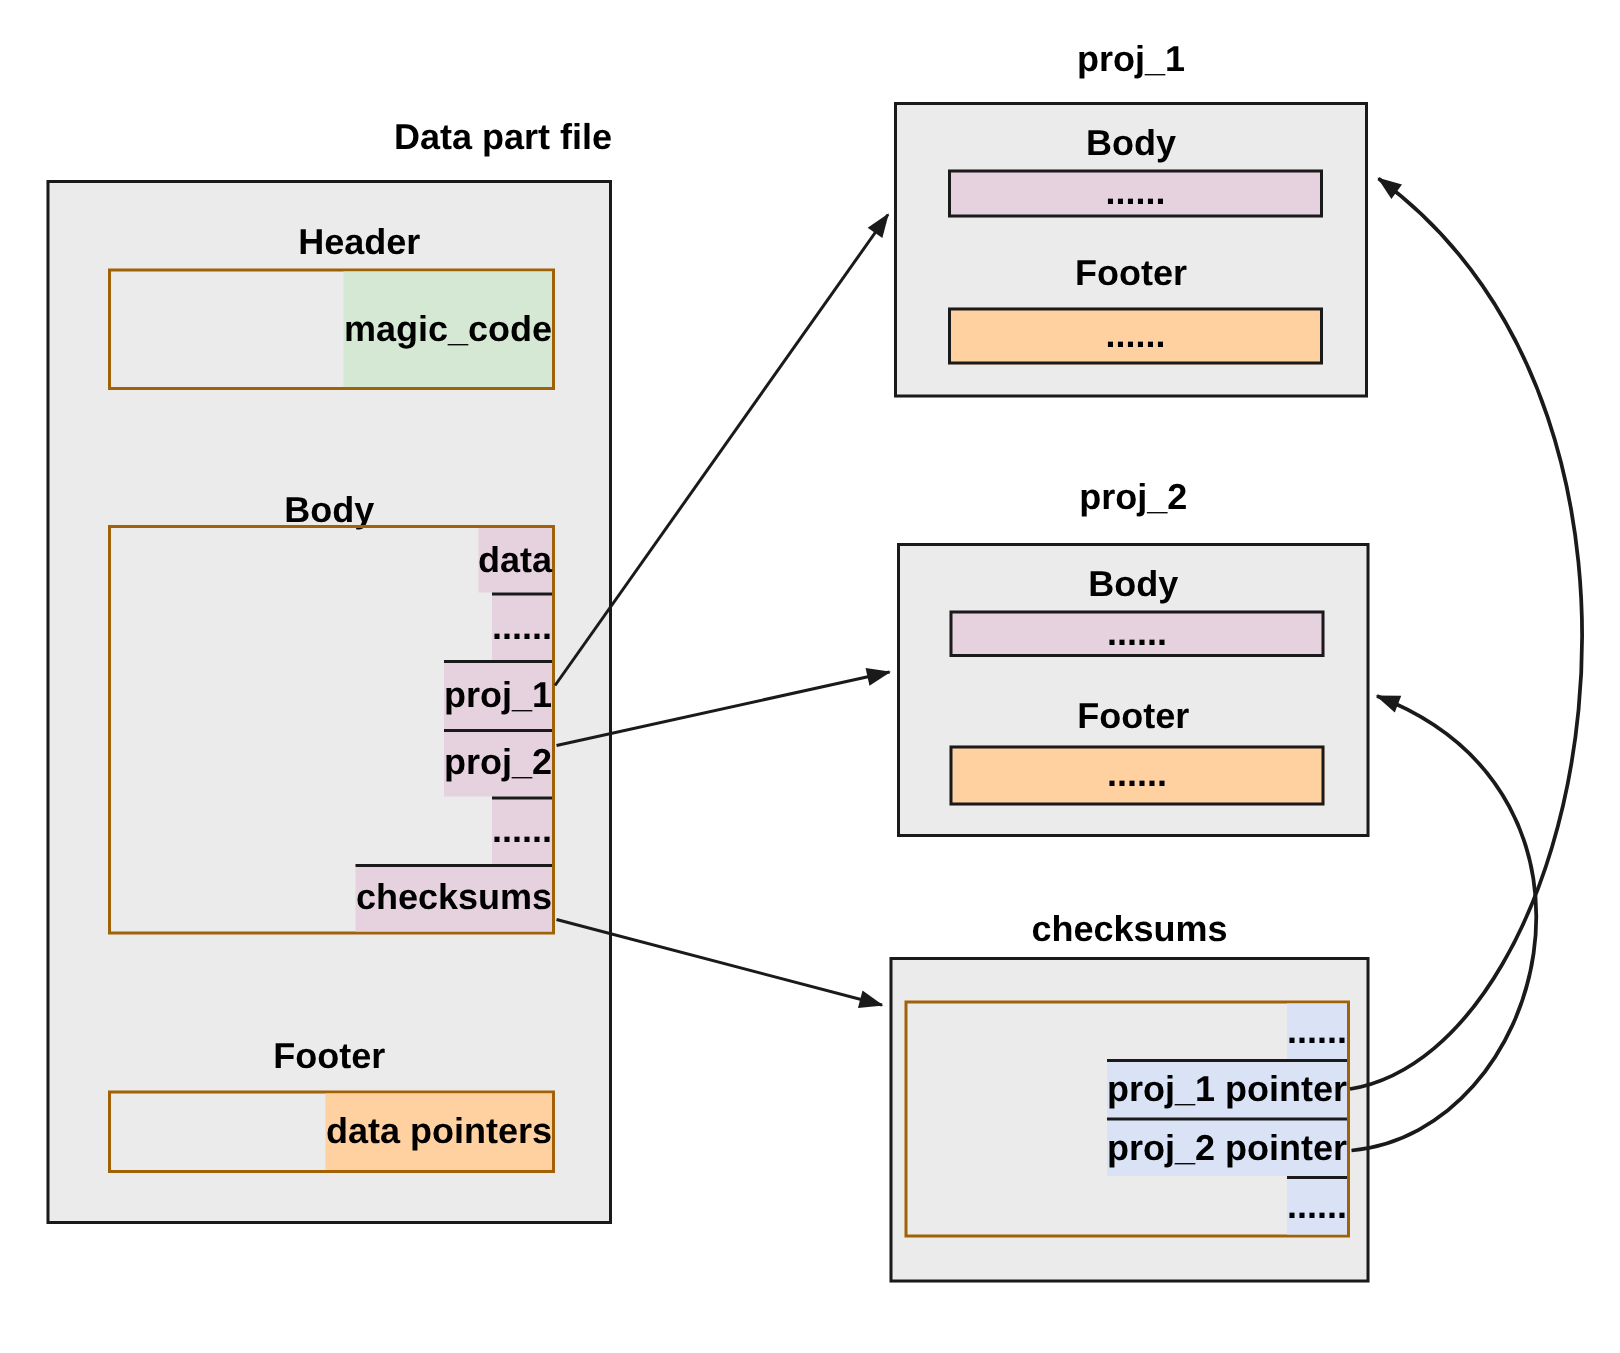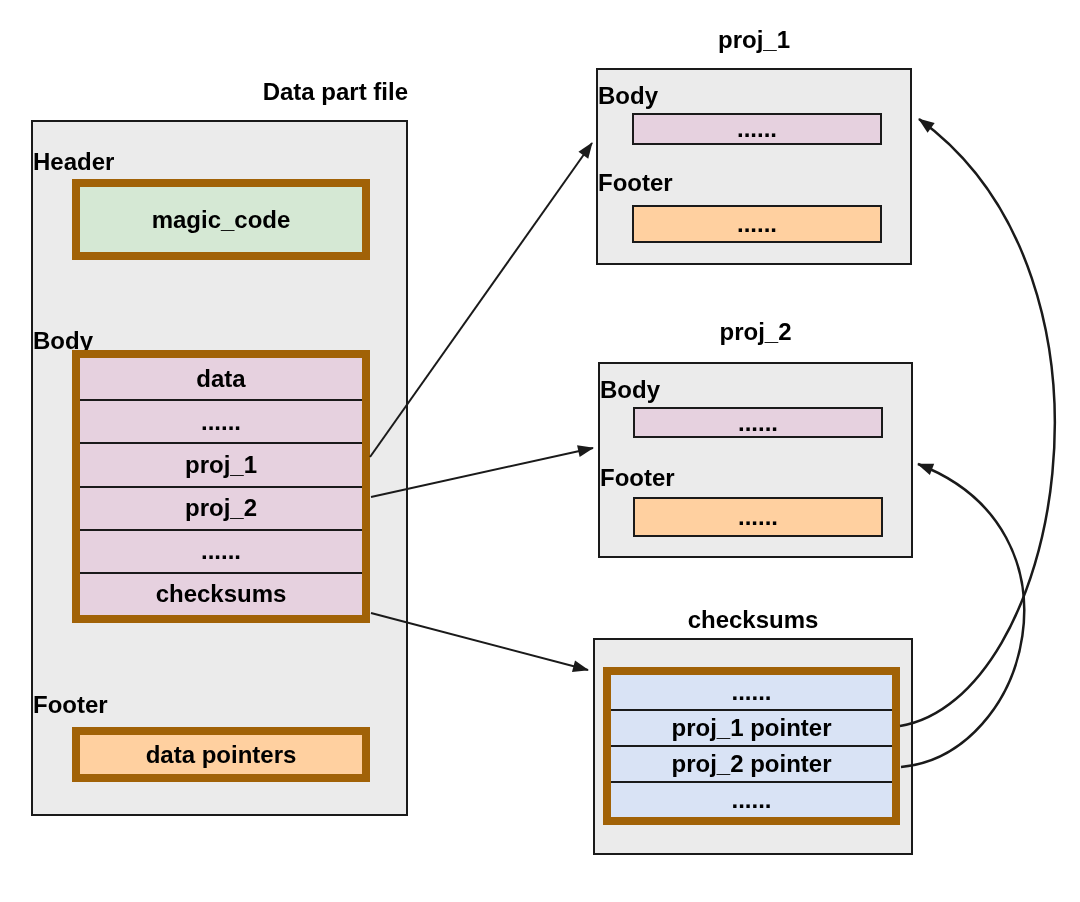--- a/index.html
+++ b/index.html
@@ -5,24 +5,24 @@
   html,body{margin:0;padding:0;background:#ffffff;}
   .canvas{
     position:relative;width:1080px;height:902px;background:#ffffff;overflow:hidden;
     font-family:"Liberation Sans","DejaVu Sans",sans-serif;
     font-weight:bold;color:#000;
   }
   .ext-title{position:absolute;font-size:24px;line-height:28px;text-align:center;}
   .outer-box{
     position:absolute;background:#ebebeb;border:2px solid #1a1a1a;box-sizing:border-box;
   }
-  .sec-label{position:absolute;left:0;width:100%;font-size:24px;line-height:28px;text-align:left;}
+  .sec-label{position:absolute;left:0;width:100%;font-size:24px;line-height:28px;text-align:center;}
   .tbl{
-    position:absolute;box-sizing:border-box;border:8px solid #a16207;
-    display:flex;flex-direction:column;
+    position:absolute;box-sizing:border-box;border:2px solid #a16207;
+    display:flex;flex-direction:column;align-items:flex-end;
   }
   .row{
     flex:1;display:flex;align-items:center;justify-content:center;
     font-size:24px;white-space:nowrap;
   }
   .row + .row{border-top:2px solid #1a1a1a;}
   .cell{
     position:absolute;box-sizing:border-box;border:2px solid #1a1a1a;
     display:flex;align-items:center;justify-content:center;font-size:24px;
   }
@@ -34,21 +34,21 @@
 </style>
 </head>
 <body>
 
 <div class="canvas">
 
   <div class="ext-title" style="left:31px;top:78px;width:377px;text-align:right;">Data part file</div>
 
   <div class="outer-box" style="left:31px;top:120px;width:377px;height:696px;">
 
-    <div class="sec-label" style="top:26px;">Header</div>
+    <div class="sec-label" style="top:26px;padding-left:20px;">Header</div>
     <div class="tbl" style="left:39px;top:57px;width:298px;height:81px;">
       <div class="row green">magic_code</div>
     </div>
 
     <div class="sec-label" style="top:205px;">Body</div>
     <div class="tbl" style="left:39px;top:228px;width:298px;height:273px;">
       <div class="row pink">data</div>
       <div class="row pink">......</div>
       <div class="row pink">proj_1</div>
       <div class="row pink">proj_2</div>

